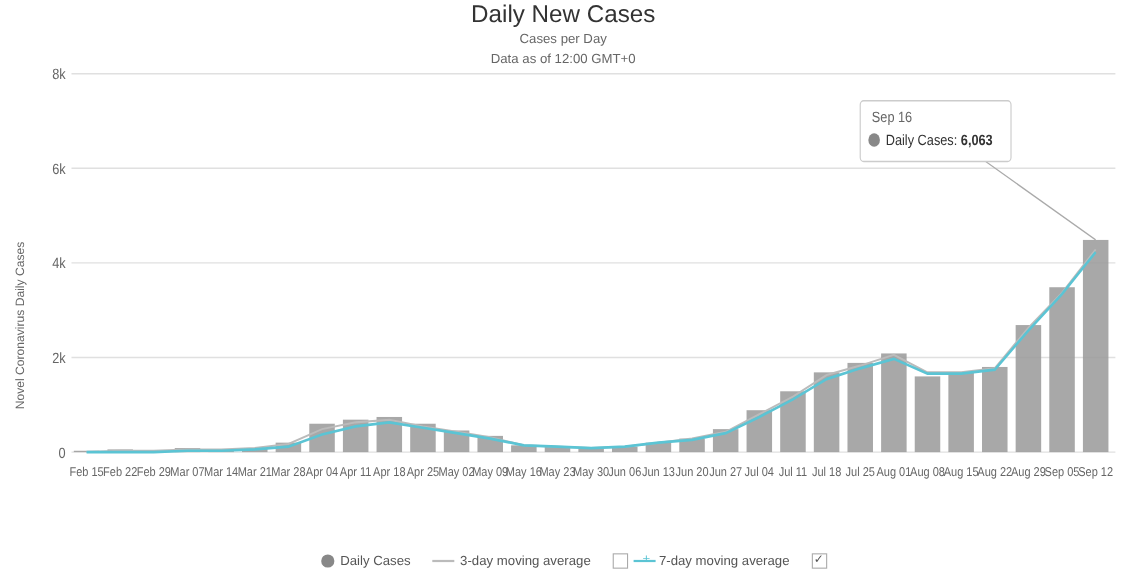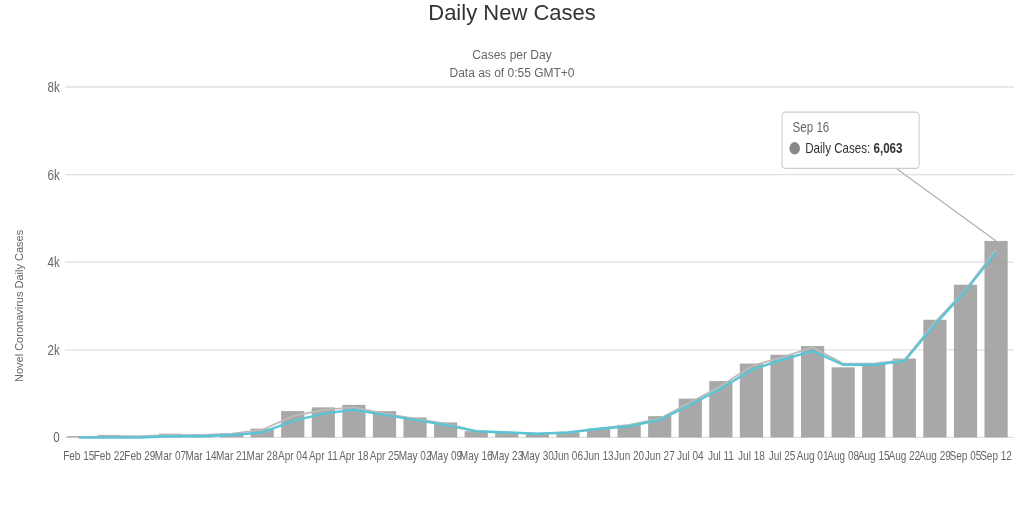--- a/index.html
+++ b/index.html
@@ -16,21 +16,21 @@
     .chart-title {
       font-size: 22px;
       color: #333;
       font-weight: normal;
     }
     .chart-subtitle {
       font-size: 12px;
       color: #666;
       text-align: center;
       line-height: 1.5;
-      margin-top: 20px;
+      margin-top: 0;
     }
     .chart-container {
       display: flex;
       width: 100%;
       flex: 1;
       padding: 5px 10px 0 10px;
       position: relative;
     }
     .y-axis-label {
       writing-mode: vertical-rl;
@@ -118,21 +118,21 @@
       font-size: 11px;
       color: #555;
     }
   </style>
 </head>
 <body>
 
 <h1 class="chart-title">Daily New Cases</h1>
 <div class="chart-subtitle">
   <div>Cases per Day</div>
-  <div>Data as of 0:55 GMT+0</div>
+  <div>Data as of 12:00 GMT+0</div>
 </div>
 
 <div class="chart-container">
   <div class="y-axis-label">Novel Coronavirus Daily Cases</div>
   <div class="chart-inner">
     <div class="grid-and-bars">
       <svg class="chart-svg" viewBox="0 0 900 350" preserveAspectRatio="none">
 
         <line x1="0" y1="280" x2="900" y2="280" stroke="#e0e0e0" stroke-width="1"></line>
         <line x1="0" y1="210" x2="900" y2="210" stroke="#e0e0e0" stroke-width="1"></line>
@@ -230,14 +230,34 @@
 
         <line x1="883" y1="123" x2="780" y2="60" stroke="#aaa" stroke-width="1"></line>
 
         <rect x="680" y="20" width="130" height="45" fill="white" stroke="#ccc" stroke-width="1" rx="3"></rect>
         <text x="690" y="36" font-size="11" fill="#666">Sep 16</text>
         <circle cx="692" cy="49" r="5" fill="#888"></circle>
         <text x="702" y="53" font-size="11" fill="#333">Daily Cases: <tspan font-weight="bold">6,063</tspan></text>
       </svg>
     </div>
 
+    <div class="legend">
+      <div class="legend-item">
+        <div class="legend-dot"></div>
+        <span>Daily Cases</span>
+      </div>
+      <div class="legend-item">
+        <div class="legend-line-3day"></div>
+        <span>3-day moving average</span>
+      </div>
+      <div class="legend-item">
+        <div class="legend-box"></div>
+        <div style="display:flex;align-items:center;gap:3px;">
+          <div class="legend-line-7day"></div>
+          <span>7-day moving average</span>
+        </div>
+      </div>
+      <div class="legend-item">
+        <div class="legend-check"></div>
+      </div>
+    </div>
   </div>
 </div>
 
 </body></html>

